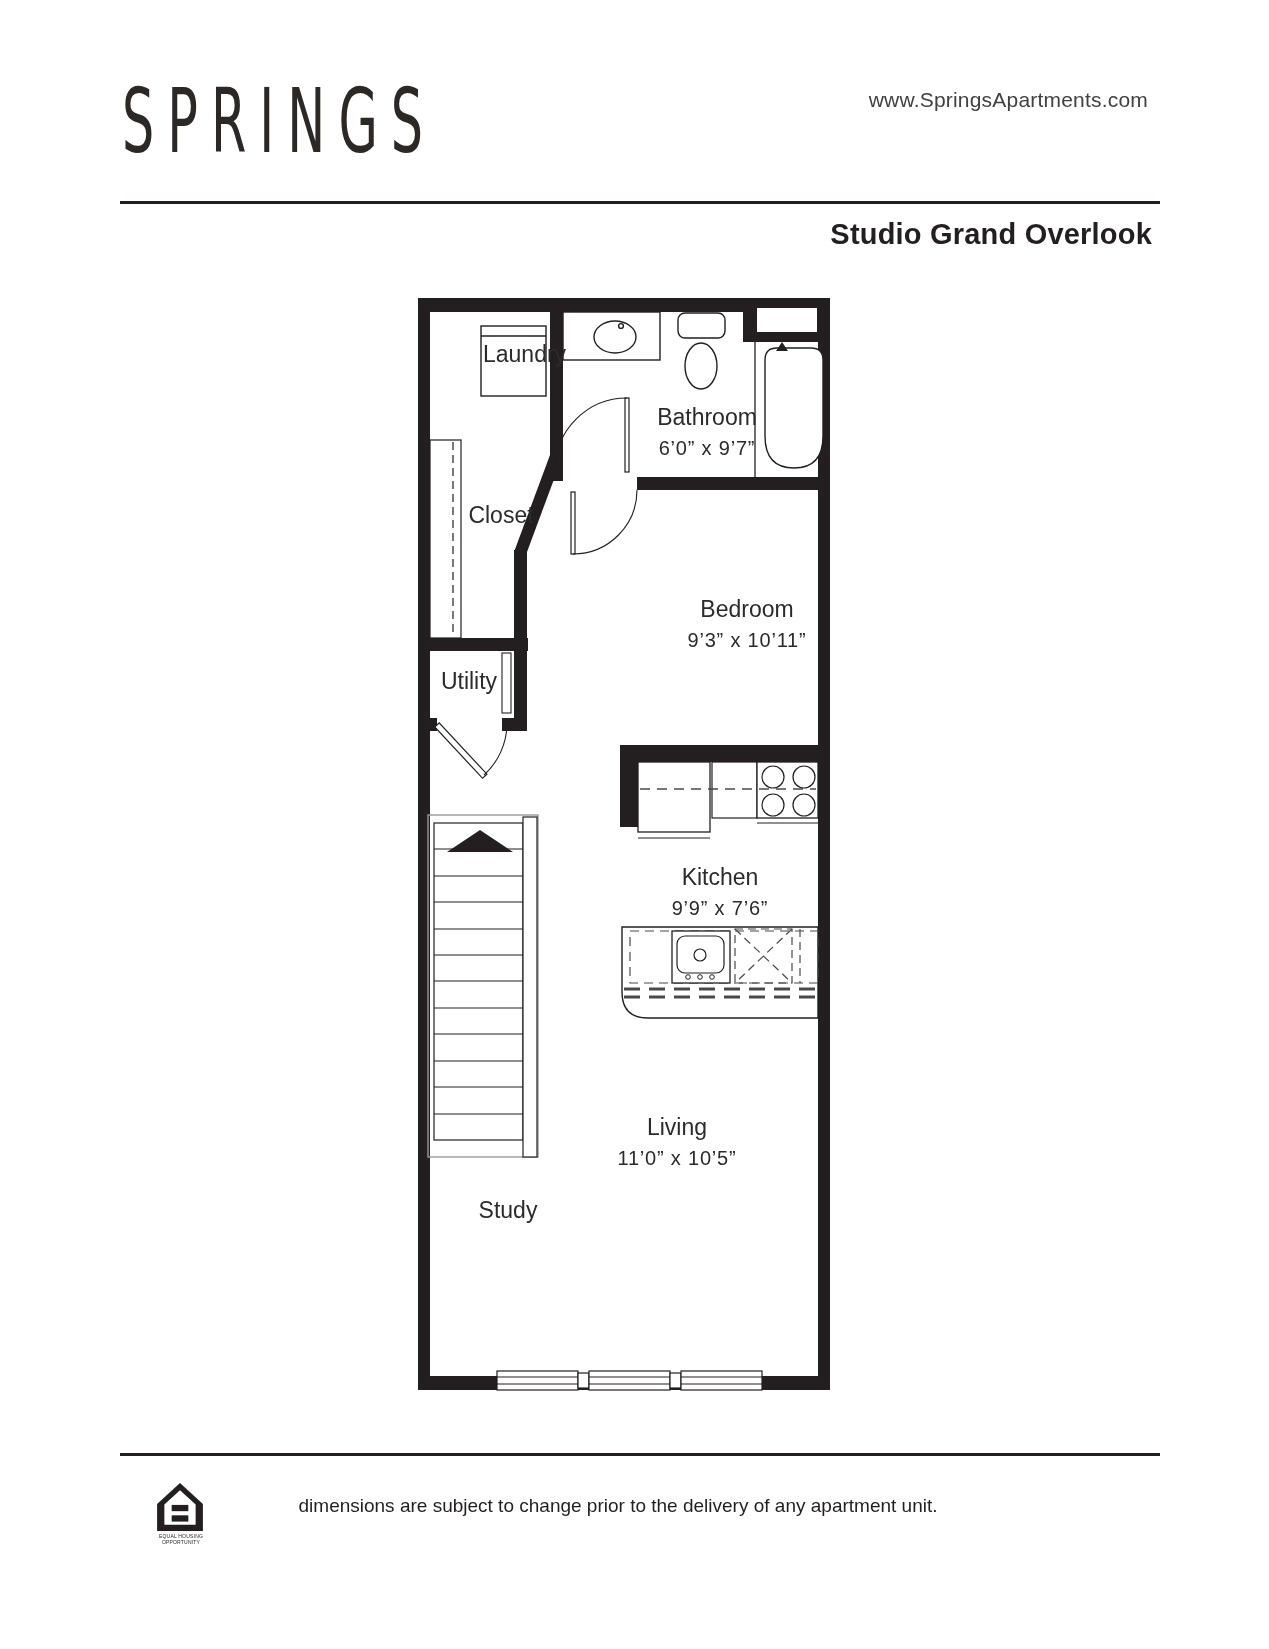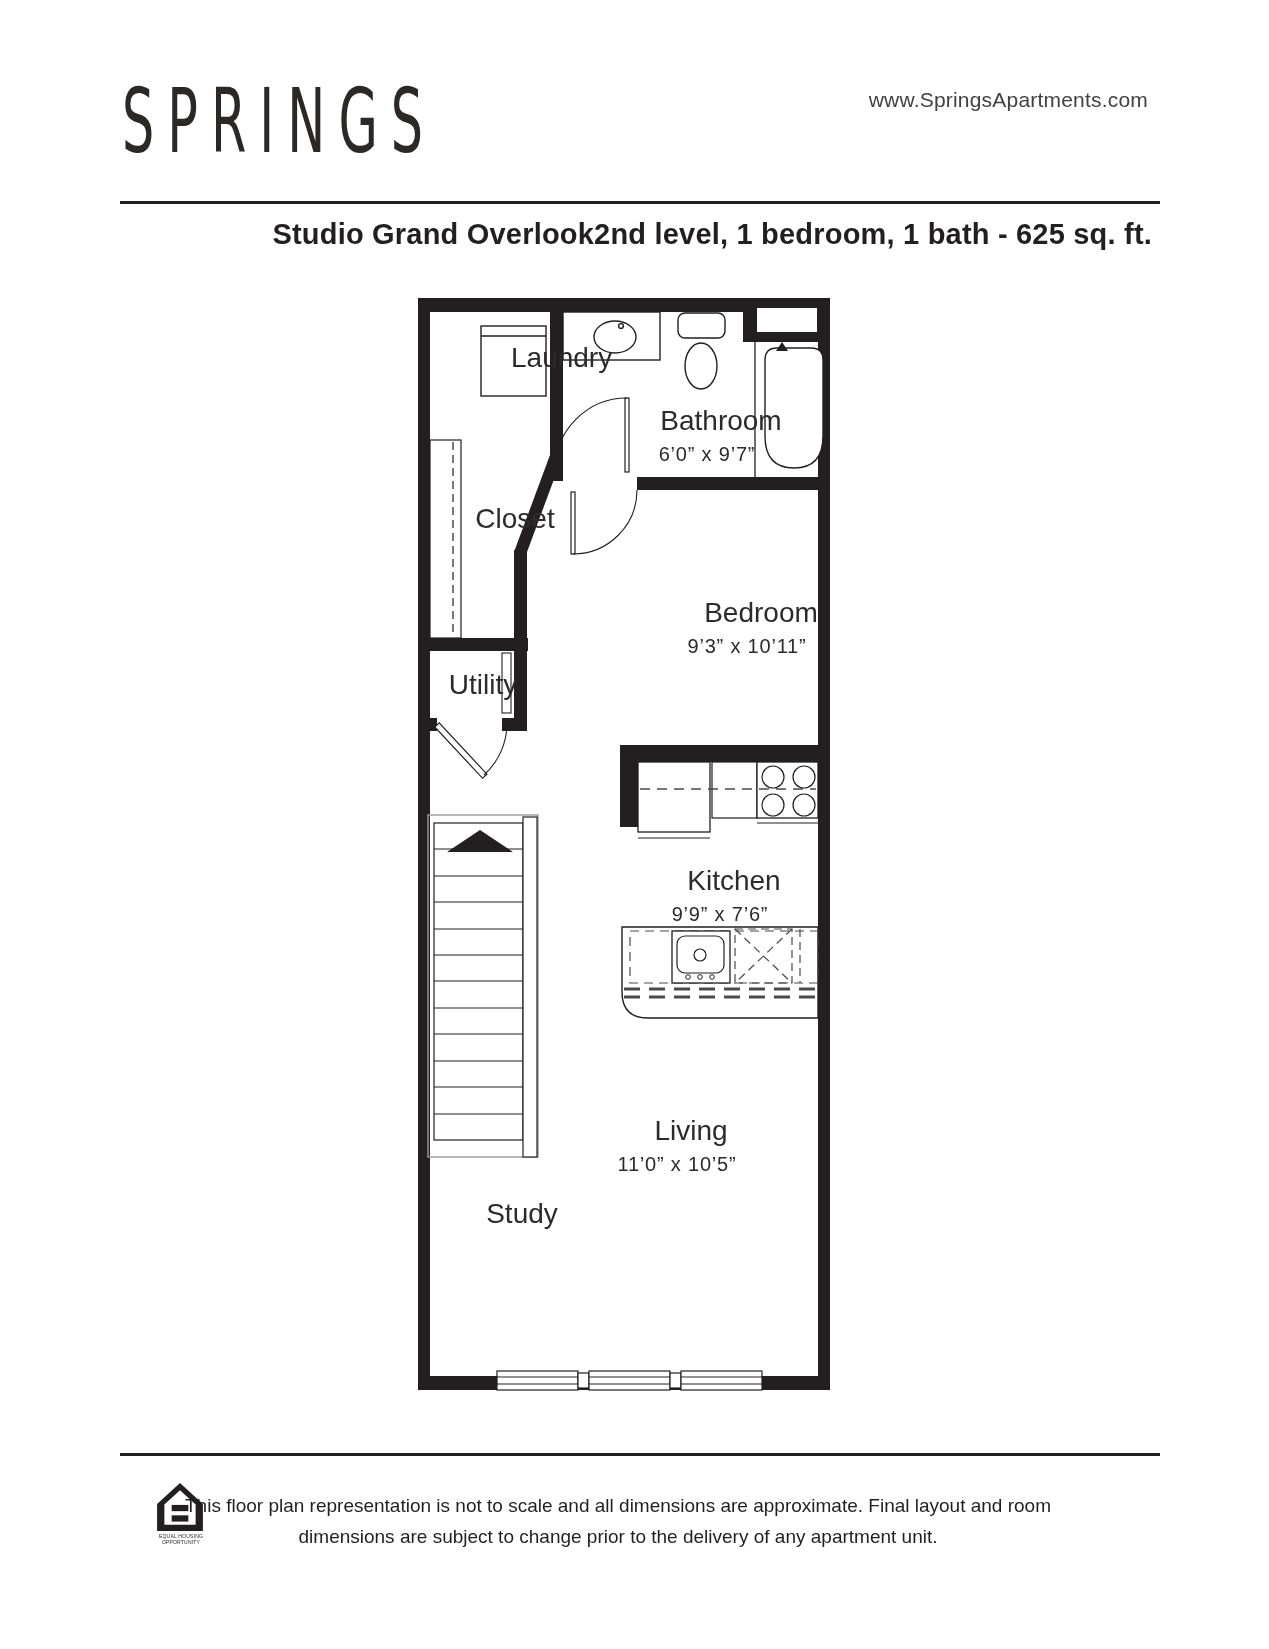--- a/index.html
+++ b/index.html
@@ -27,21 +27,21 @@
     font-weight:bold; font-size:29px; letter-spacing:0.2px; color:#231f20;
   }
   
   .plan{position:absolute; left:0; top:0; width:1269px; height:1649px;}
   
   .room-label{
     position:absolute; transform:translateX(-50%);
     color:#2d2a2b; line-height:1.2; text-align:center; white-space:nowrap;
   }
   .room-label.left-anchor{transform:none; text-align:left;}
-  .room-name{font-size:28px;padding-left:28px;}
+  .room-name{font-size:23px;}
   .room-dims{font-size:20px; margin-top:4px; letter-spacing:0.8px;}
   
   .eho{position:absolute; left:155px; top:1482px; width:50px;}
   .eho-text{
     position:absolute; left:150px; top:1534px; width:62px;
     font-size:5px; line-height:1.15; text-align:center; letter-spacing:0.2px;
     color:#231f20; text-transform:uppercase;
   }
   .disclaimer{
     position:absolute; left:168px; top:1490px; width:900px;
@@ -51,21 +51,20 @@
 </head>
 <body>
 
 <div class="page">
 
   <div class="logo">SPRINGS</div>
   <div class="website">www.SpringsApartments.com</div>
   <div class="rule rule-top"></div>
   <div class="titlebar">
     <span>Studio Grand Overlook</span>
-    <span>2nd level, 1 bedroom, 1 bath - 625 sq. ft.</span>
   </div>
 
   <svg class="plan" viewBox="0 0 1269 1649">
 
     <g fill="#231f20" stroke="none">
       <rect x="418" y="298" width="412" height="14"></rect>
       <rect x="418" y="298" width="12" height="1092"></rect>
       <rect x="818" y="298" width="12" height="1092"></rect>
       <rect x="418" y="1376" width="412" height="14"></rect>
       <rect x="550" y="312" width="13" height="151"></rect>
@@ -223,17 +222,16 @@
 
   <div class="rule rule-bottom"></div>
   <svg class="eho" viewBox="0 0 48 48">
     <path d="M24,1 L46,21 L46,47 L2,47 L2,21 Z" fill="#231f20"></path>
     <path d="M24,8 L39,21.5 L39,41 L9,41 L9,21.5 Z" fill="#ffffff"></path>
     <rect x="16" y="22" width="16" height="6" fill="#231f20"></rect>
     <rect x="16" y="32" width="16" height="6" fill="#231f20"></rect>
   </svg>
   <div class="eho-text">Equal Housing Opportunity</div>
   <div class="disclaimer">
-    <div>This floor plan representation is not to scale and all dimensions are approximate. Final layout and room</div>
     <div>dimensions are subject to change prior to the delivery of any apartment unit.</div>
   </div>
 
 </div>
 
 </body></html>

